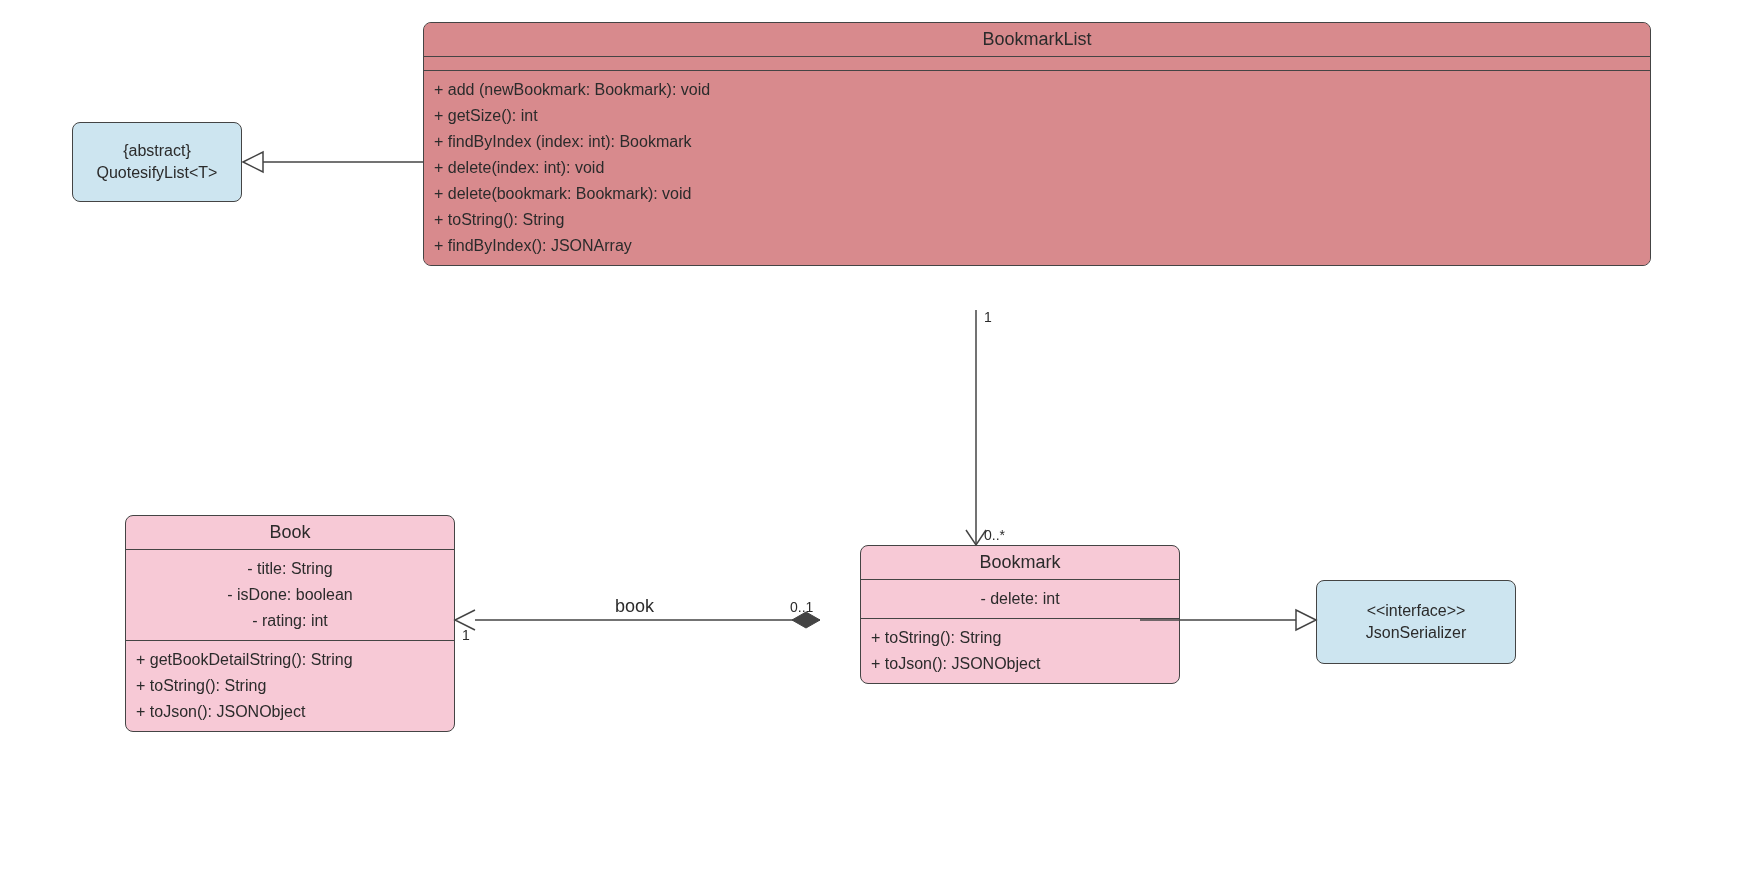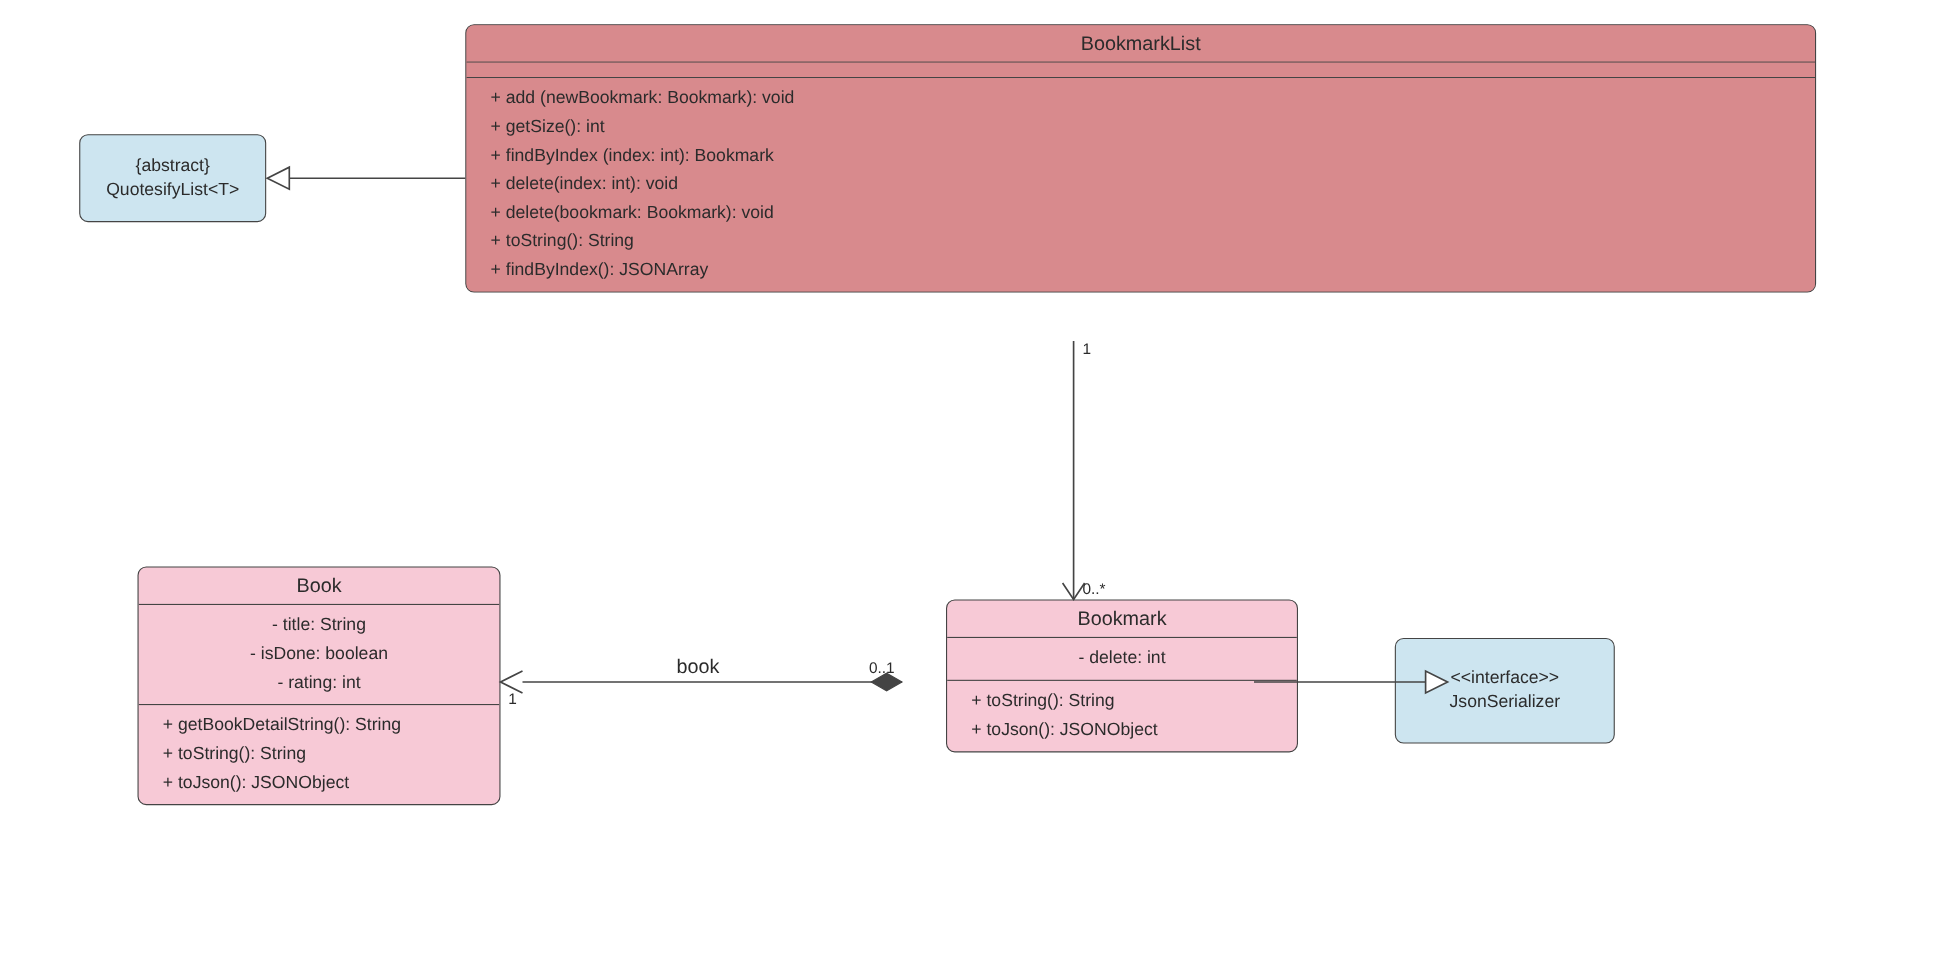--- a/index.html
+++ b/index.html
@@ -2,21 +2,21 @@
 <html><head>
 <meta charset="utf-8">
 <style>
   *{box-sizing:border-box;}
   html,body{margin:0;padding:0;width:1760px;height:874px;background:#fff;font-family:"Helvetica Neue",Arial,sans-serif;font-size:16px;color:#2b2b2b;}
   .canvas{position:relative;width:1760px;height:874px;}
 
   .class-box{position:absolute;border:1.5px solid #444;border-radius:8px;overflow:hidden;}
   .class-box .title{text-align:center;padding:6px 8px;border-bottom:1.5px solid #444;font-size:18px;}
   .class-box .attrs{padding:6px 10px;border-bottom:1.5px solid #444;min-height:14px;text-align:center;}
-  .class-box .ops{padding:6px 22px;text-align:left;}
+  .class-box .ops{padding:6px 10px;text-align:left;}
   .class-box .line{padding:4px 0;white-space:nowrap;}
 
   .simple-box{position:absolute;border:1.5px solid #444;border-radius:8px;display:flex;flex-direction:column;align-items:center;justify-content:center;text-align:center;padding:6px 10px;}
   .simple-box .line{padding:2px 0;}
 
   .blue{background:#cde5f0;}
   .pink{background:#f7c9d6;}
   .salmon{background:#d88a8d;}
   .salmon .title{background:#d88a8d;}
   .salmon .attrs{background:#d88a8d;}
@@ -29,21 +29,21 @@
 </head>
 <body>
 
 <div class="canvas">
 
   <div class="simple-box blue" style="left:72px;top:122px;width:170px;height:80px;">
     <div class="line">{abstract}</div>
     <div class="line">QuotesifyList&lt;T&gt;</div>
   </div>
 
-  <div class="simple-box blue" style="left:1268px;top:580px;width:200px;height:96px;">
+  <div class="simple-box blue" style="left:1316px;top:580px;width:200px;height:84px;">
     <div class="line">&lt;&lt;interface&gt;&gt;</div>
     <div class="line">JsonSerializer</div>
   </div>
 
   <div class="class-box salmon" style="left:423px;top:22px;width:1228px;">
     <div class="title">BookmarkList</div>
     <div class="attrs"></div>
     <div class="ops" id="ops-bookmarklist">
         <div class="line">+ add (newBookmark: Bookmark): void</div>
         <div class="line">+ getSize(): int</div>

